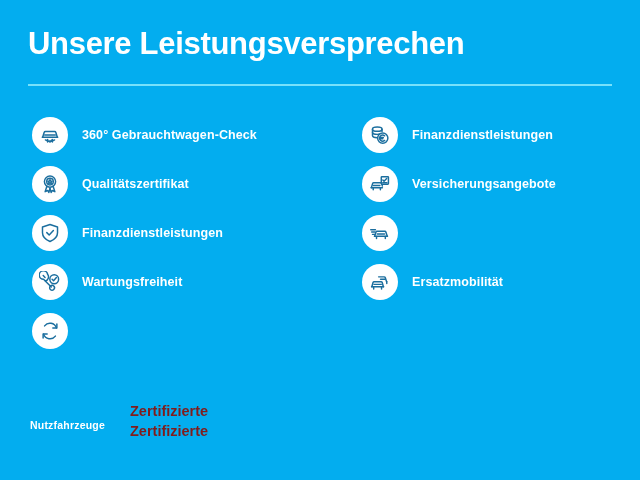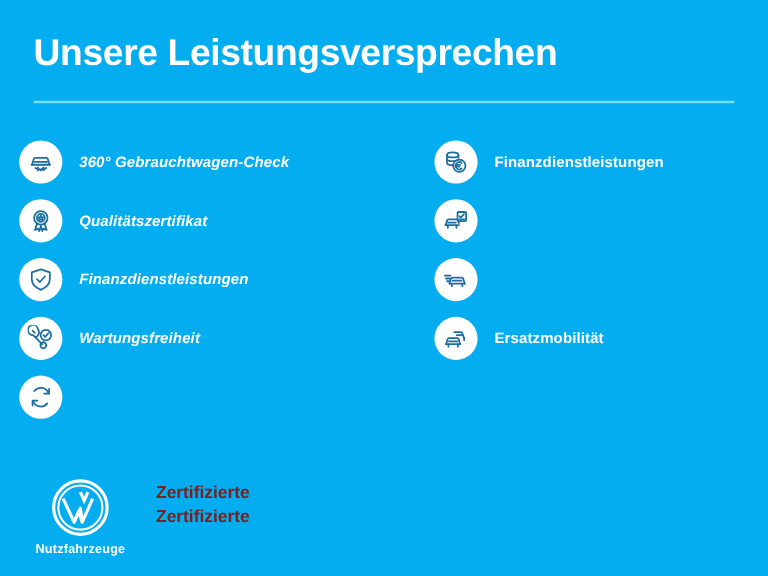--- a/index.html
+++ b/index.html
@@ -53,21 +53,21 @@
   .columns {
     position: absolute;
     left: 0;
     top: 110px;
     width: 640px;
   }
   .col {
     position: absolute;
     top: 0;
   }
-  .col-left  { left: 16px;  width: 300px; font-style: italic; }
+  .col-left  { left: 32px;  width: 300px; }
   .col-right { left: 362px; width: 270px; }
 
   .item {
     position: relative;
     height: 49px;
     display: flex;
     align-items: center;
   }
 
   .icon-circle {
@@ -107,21 +107,21 @@
   .footer {
     position: absolute;
     left: 30px;
     top: 398px;
     display: flex;
     align-items: flex-start;
   }
   .brand {
     width: 74px;
     display: flex;
-    flex-direction: column;
+    flex-direction: row;
     align-items: center;
   }
   .vw-mark {
     width: 50px;
     height: 50px;
     display: block;
   }
   .vw-mark circle,
   .vw-mark path {
     fill: none;
@@ -248,20 +248,21 @@
             <path d="M2.6 16.0 L3.9 11.6 Q4.2 10.7 5.1 10.7 L12.6 10.7 Q13.5 10.7 13.8 11.6 L14.6 14.3"></path>
             <path d="M2.3 16.0 L14.6 16.0"></path>
             <path d="M4.6 13.6 L11.9 13.6"></path>
             <path d="M4.6 16.2 L4.6 18.4"></path>
             <path d="M12.4 16.2 L12.4 18.4"></path>
             <rect x="13.4" y="4.0" width="7.8" height="8.2" rx="0.7"></rect>
             <path d="M15.1 7.7 L16.4 9.0 L19.3 6.0"></path>
             <path d="M15.0 10.6 L19.6 10.6"></path>
           </svg>
         </span>
+        <span class="item-label">Versicherungsangebote</span>
       </div>
 
 
       <div class="item">
         <span class="icon-circle">
           <svg viewBox="0 0 24 24">
             <path d="M6.2 15.6 L7.5 11.1 Q7.8 10.2 8.7 10.2 L17.3 10.2 Q18.2 10.2 18.5 11.1 L19.9 15.6"></path>
             <path d="M5.9 15.6 L20.2 15.6"></path>
             <path d="M9.0 13.0 L17.0 13.0"></path>
             <path d="M8.2 15.8 L8.2 18.0"></path>

